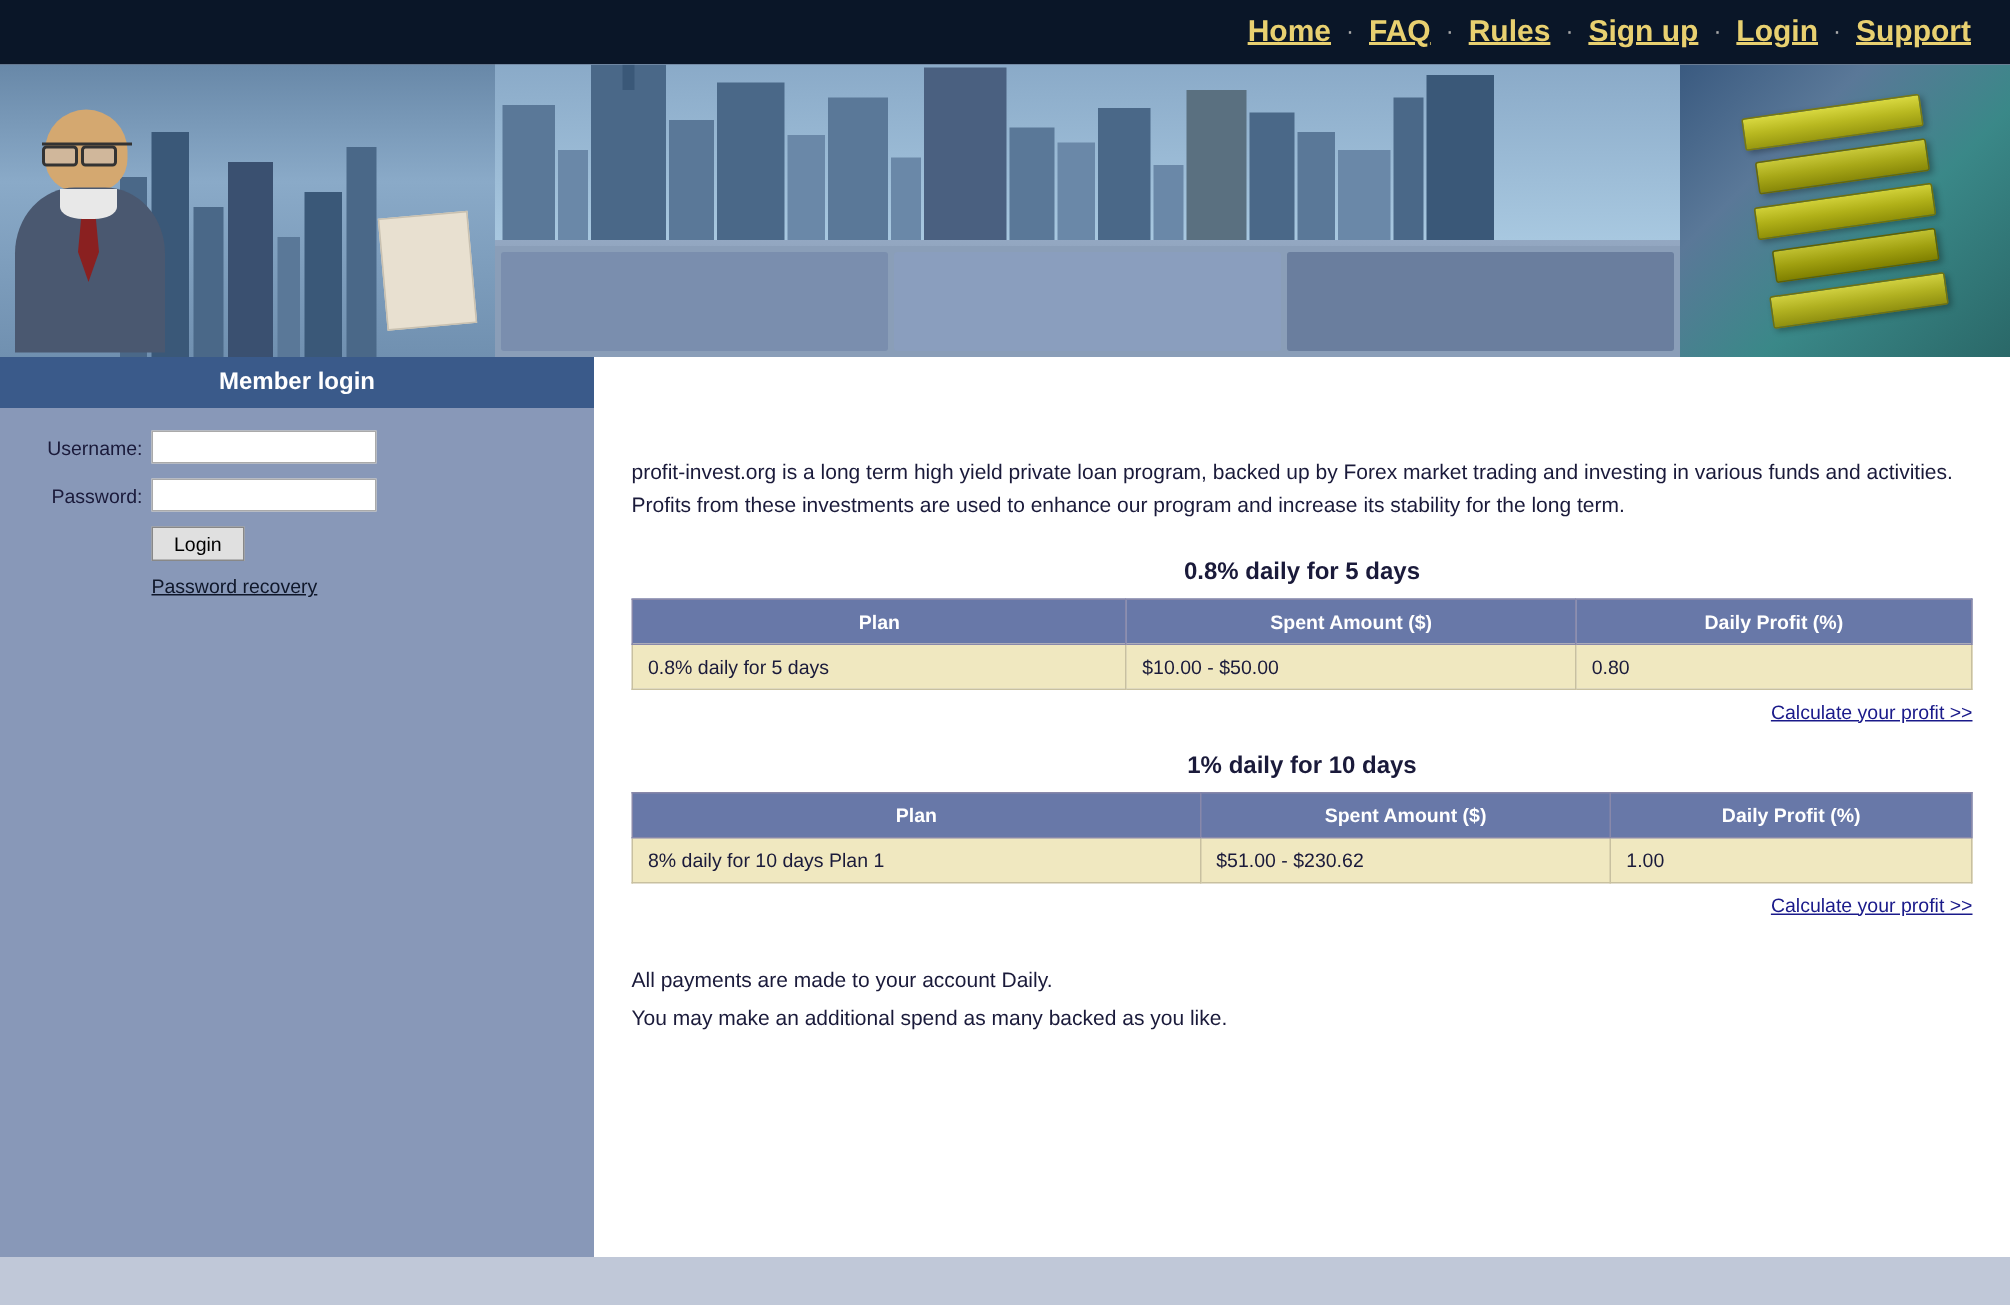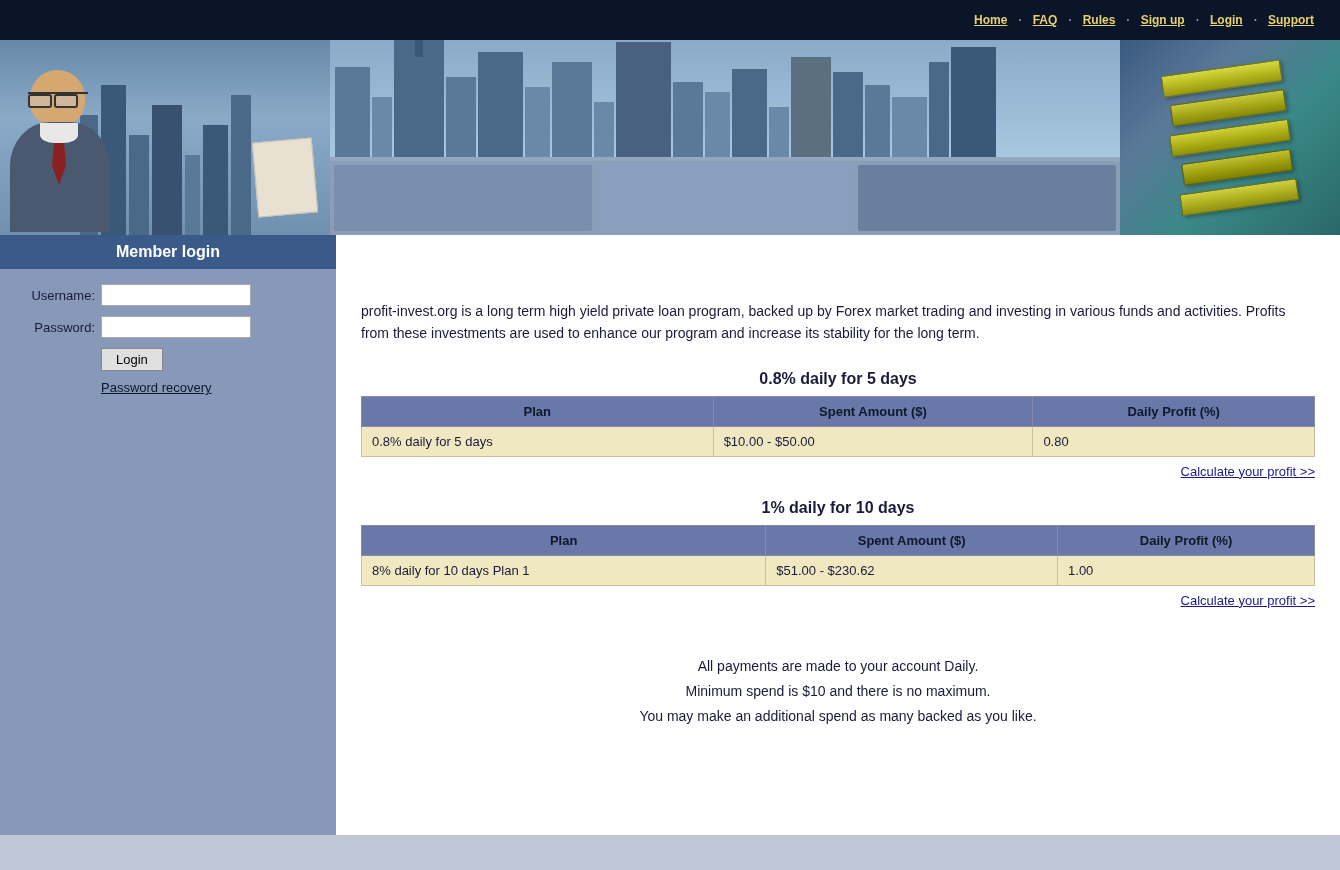--- a/index.html
+++ b/index.html
@@ -12,21 +12,21 @@
       text-align: right;
       min-height: 40px;
       display: flex;
       align-items: center;
       justify-content: flex-end;
       gap: 4px;
     }
     .header-nav a {
       color: #e8d070;
       font-weight: bold;
-      font-size: 12px;
+      font-size: 20px;
       padding: 0 6px;
     }
     .header-nav .sep { color: #aaa; font-size: 16px; }
 
     
     .banner {
       display: flex;
       height: 195px;
       background: #7a8faa;
       overflow: hidden;
@@ -72,21 +72,21 @@
     }
 
     
     .main-container {
       display: flex;
       min-height: 600px;
     }
 
     
     .sidebar {
-      width: 336px;
+      width: 396px;
       background: #8898b8;
       padding: 0;
       flex-shrink: 0;
     }
     .member-login-title {
       background: #3a5a8a;
       color: white;
       font-weight: bold;
       font-size: 16px;
       text-align: center;
@@ -164,21 +164,21 @@
       color: #1a1a3a;
       margin-bottom: 8px;
     }
     .plan-table {
       width: 100%;
       border-collapse: collapse;
       margin-bottom: 6px;
     }
     .plan-table th {
       background: #6878a8;
-      color: #0f172a;
+      color: #ffffff;
       font-weight: bold;
       padding: 7px 10px;
       border: 1px solid #8888aa;
       font-size: 13px;
     }
     .plan-table td {
       background: #f0e8c0;
       padding: 7px 10px;
       border: 1px solid #c8c0a0;
       font-size: 13px;
@@ -189,25 +189,24 @@
       text-align: right;
       margin-bottom: 15px;
     }
     .calculate-link a {
       color: #1a1a8a;
       text-decoration: underline;
       font-size: 13px;
     }
 
     .footer-text {
-      margin-top: 46px;
+      margin-top: 30px;
       color: #1a1a3a;
       font-size: 14px;
       line-height: 1.8;
-      text-align: center;
     }
   </style>
 </head>
 <body>
 
 <div class="header-nav">
   <a href="#">Home</a>
   <span class="sep"> · </span>
   <a href="#">FAQ</a>
   <span class="sep"> · </span>
@@ -377,17 +376,16 @@
           </tr>
         </tbody>
       </table>
       <div class="calculate-link">
         <a href="#">Calculate your profit &gt;&gt;</a>
       </div>
     </div>
 
     <div class="footer-text">
       <div>All payments are made to your account Daily.</div>
-      <div>Minimum spend is $10 and there is no maximum.</div>
       <div>You may make an additional spend as many backed as you like.</div>
     </div>
   </div>
 </div>
 
 </body></html>

